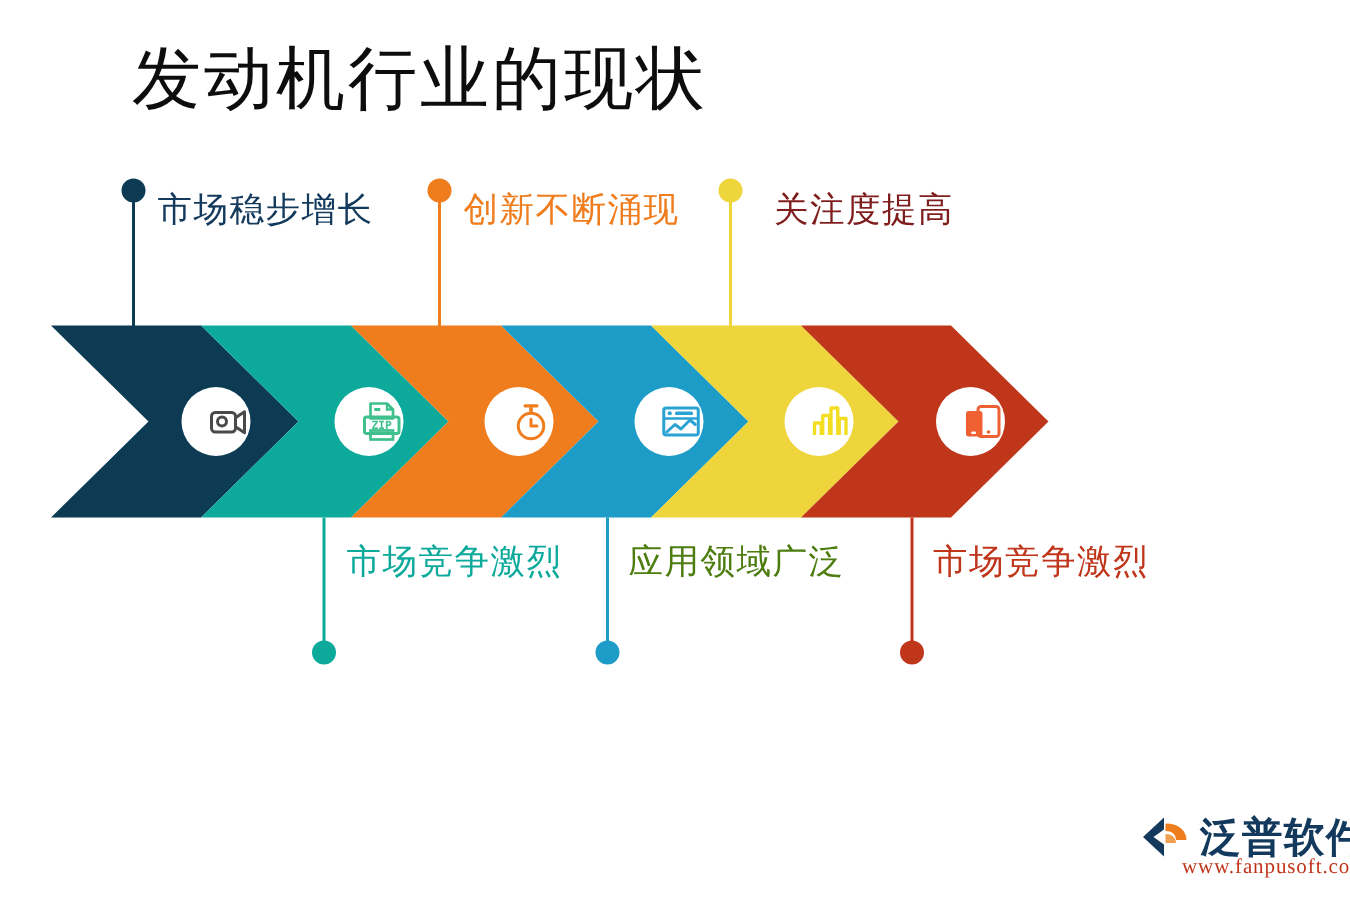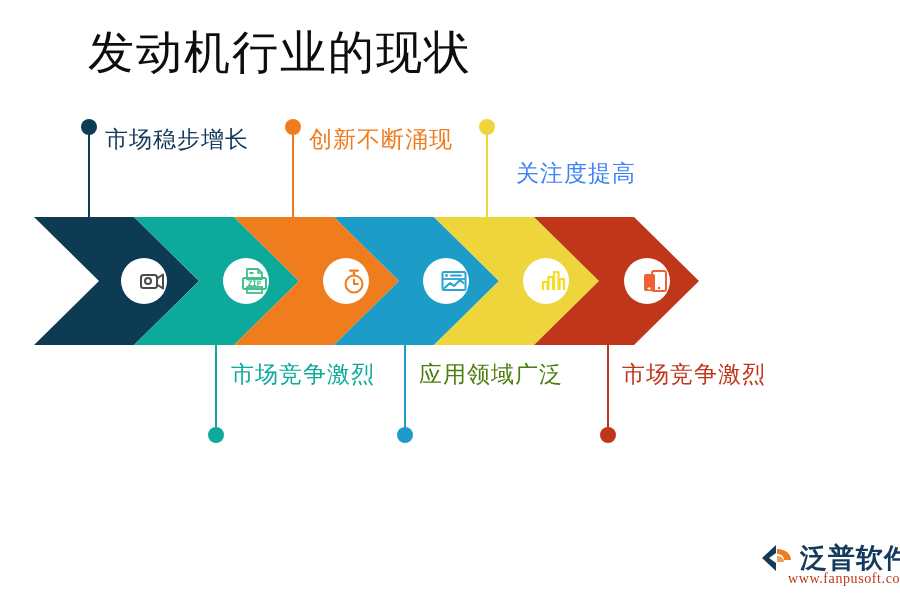--- a/index.html
+++ b/index.html
@@ -173,21 +173,21 @@
 
   <div class="connector" style="left:105px; top:128px;">
     <div class="conn-label" style="color:#13395c;font-family:Liberation Serif, serif;">市场稳步增长</div>
   </div>
 
   <div class="connector" style="left:309px; top:128px;">
     <div class="conn-label" style="color:#ef7d1e;">创新不断涌现</div>
   </div>
 
   <div class="connector" style="left:516px; top:128px;">
-    <div class="conn-label" style="color:#3b82f6;margin-top:34px;">关注度提高</div>
+    <div class="conn-label" style="color:#7f1d1d;">关注度提高</div>
   </div>
 
   <div class="connector" style="left:231px; top:363px;">
     <div class="conn-label" style="color:#0daa9c;">市场竞争激烈</div>
   </div>
 
   <div class="connector" style="left:419px; top:363px;">
     <div class="conn-label" style="color:#4d7c0f;">应用领域广泛</div>
   </div>
 

